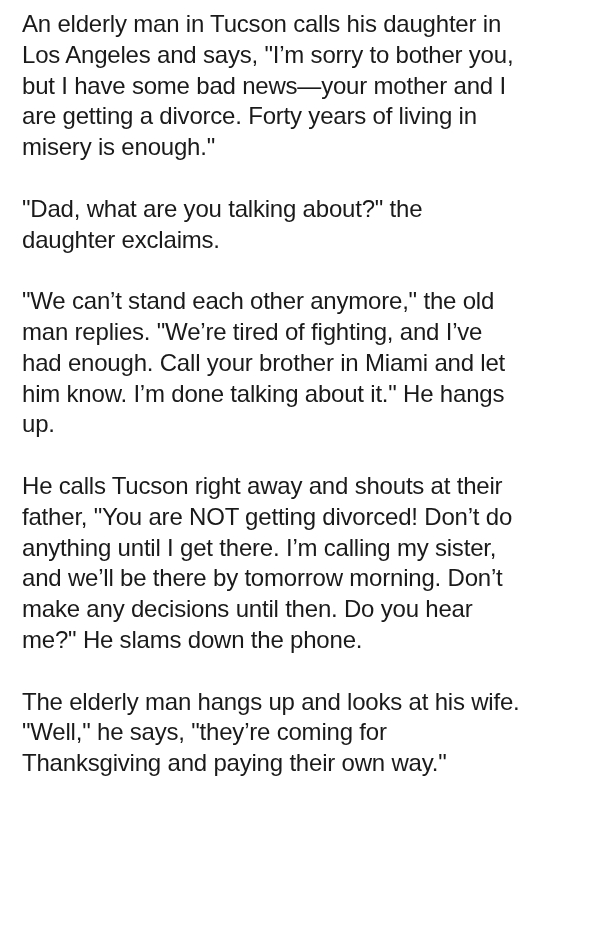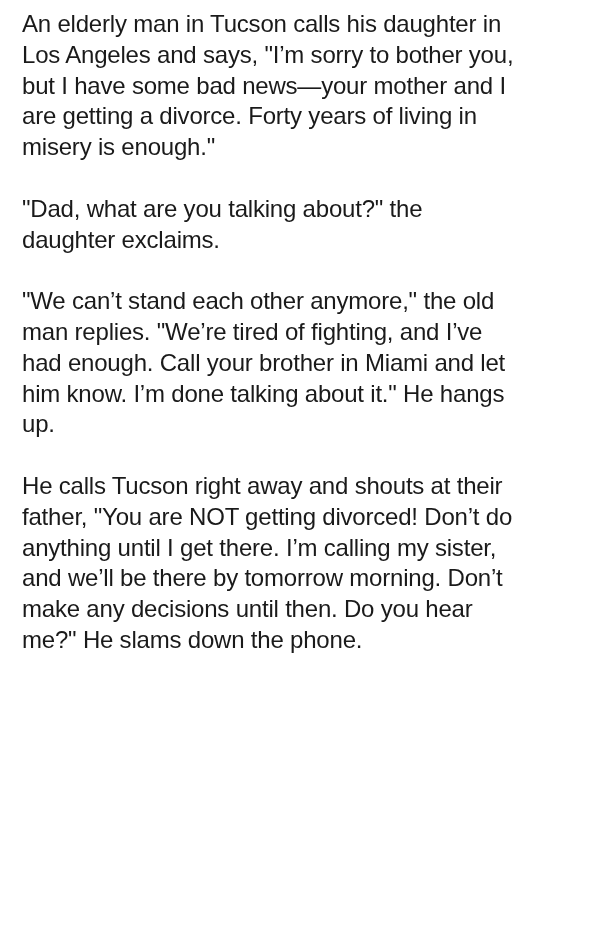--- a/index.html
+++ b/index.html
@@ -47,14 +47,17 @@
 man replies. "We’re tired of fighting, and I’ve
 had enough. Call your brother in Miami and let
 him know. I’m done talking about it." He hangs
 up.</p>
       <p class="paragraph">He calls Tucson right away and shouts at their
 father, "You are NOT getting divorced! Don’t do
 anything until I get there. I’m calling my sister,
 and we’ll be there by tomorrow morning. Don’t
 make any decisions until then. Do you hear
 me?" He slams down the phone.</p>
+      <p class="paragraph">The elderly man hangs up and looks at his wife.
+"Well," he says, "they’re coming for
+Thanksgiving and paying their own way."</p>
     </div>
 </main>
 
 </body></html>

